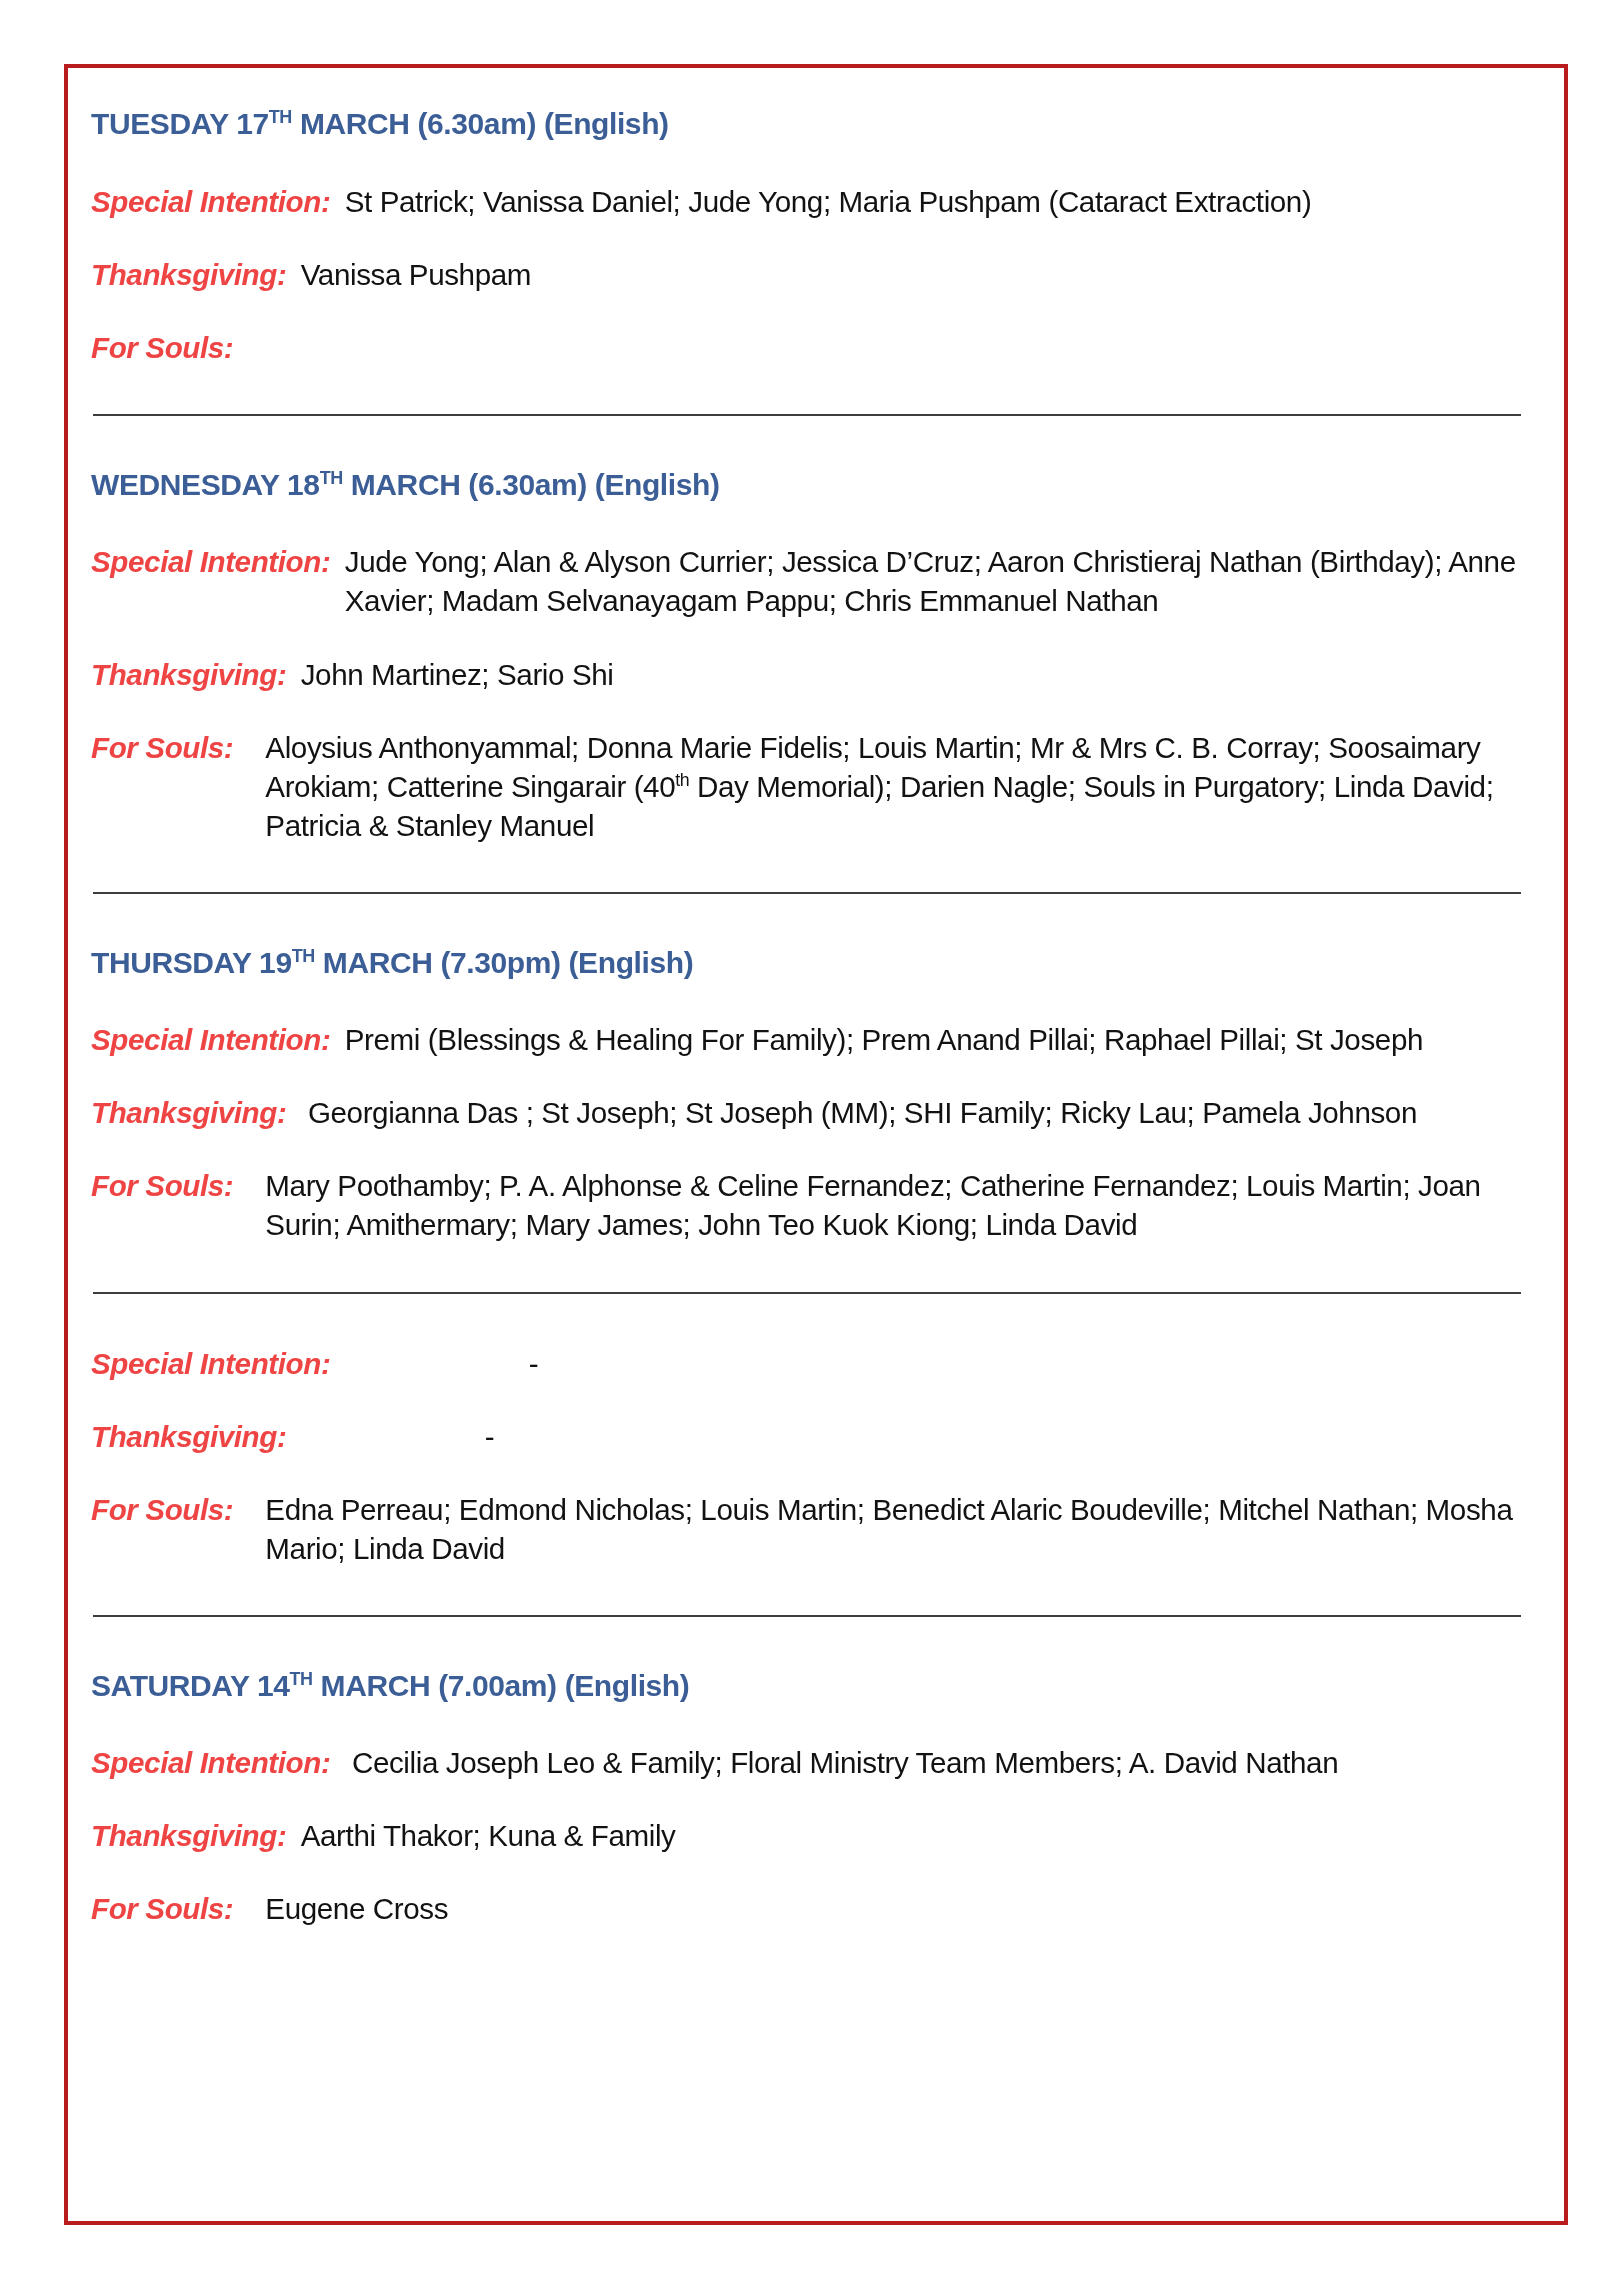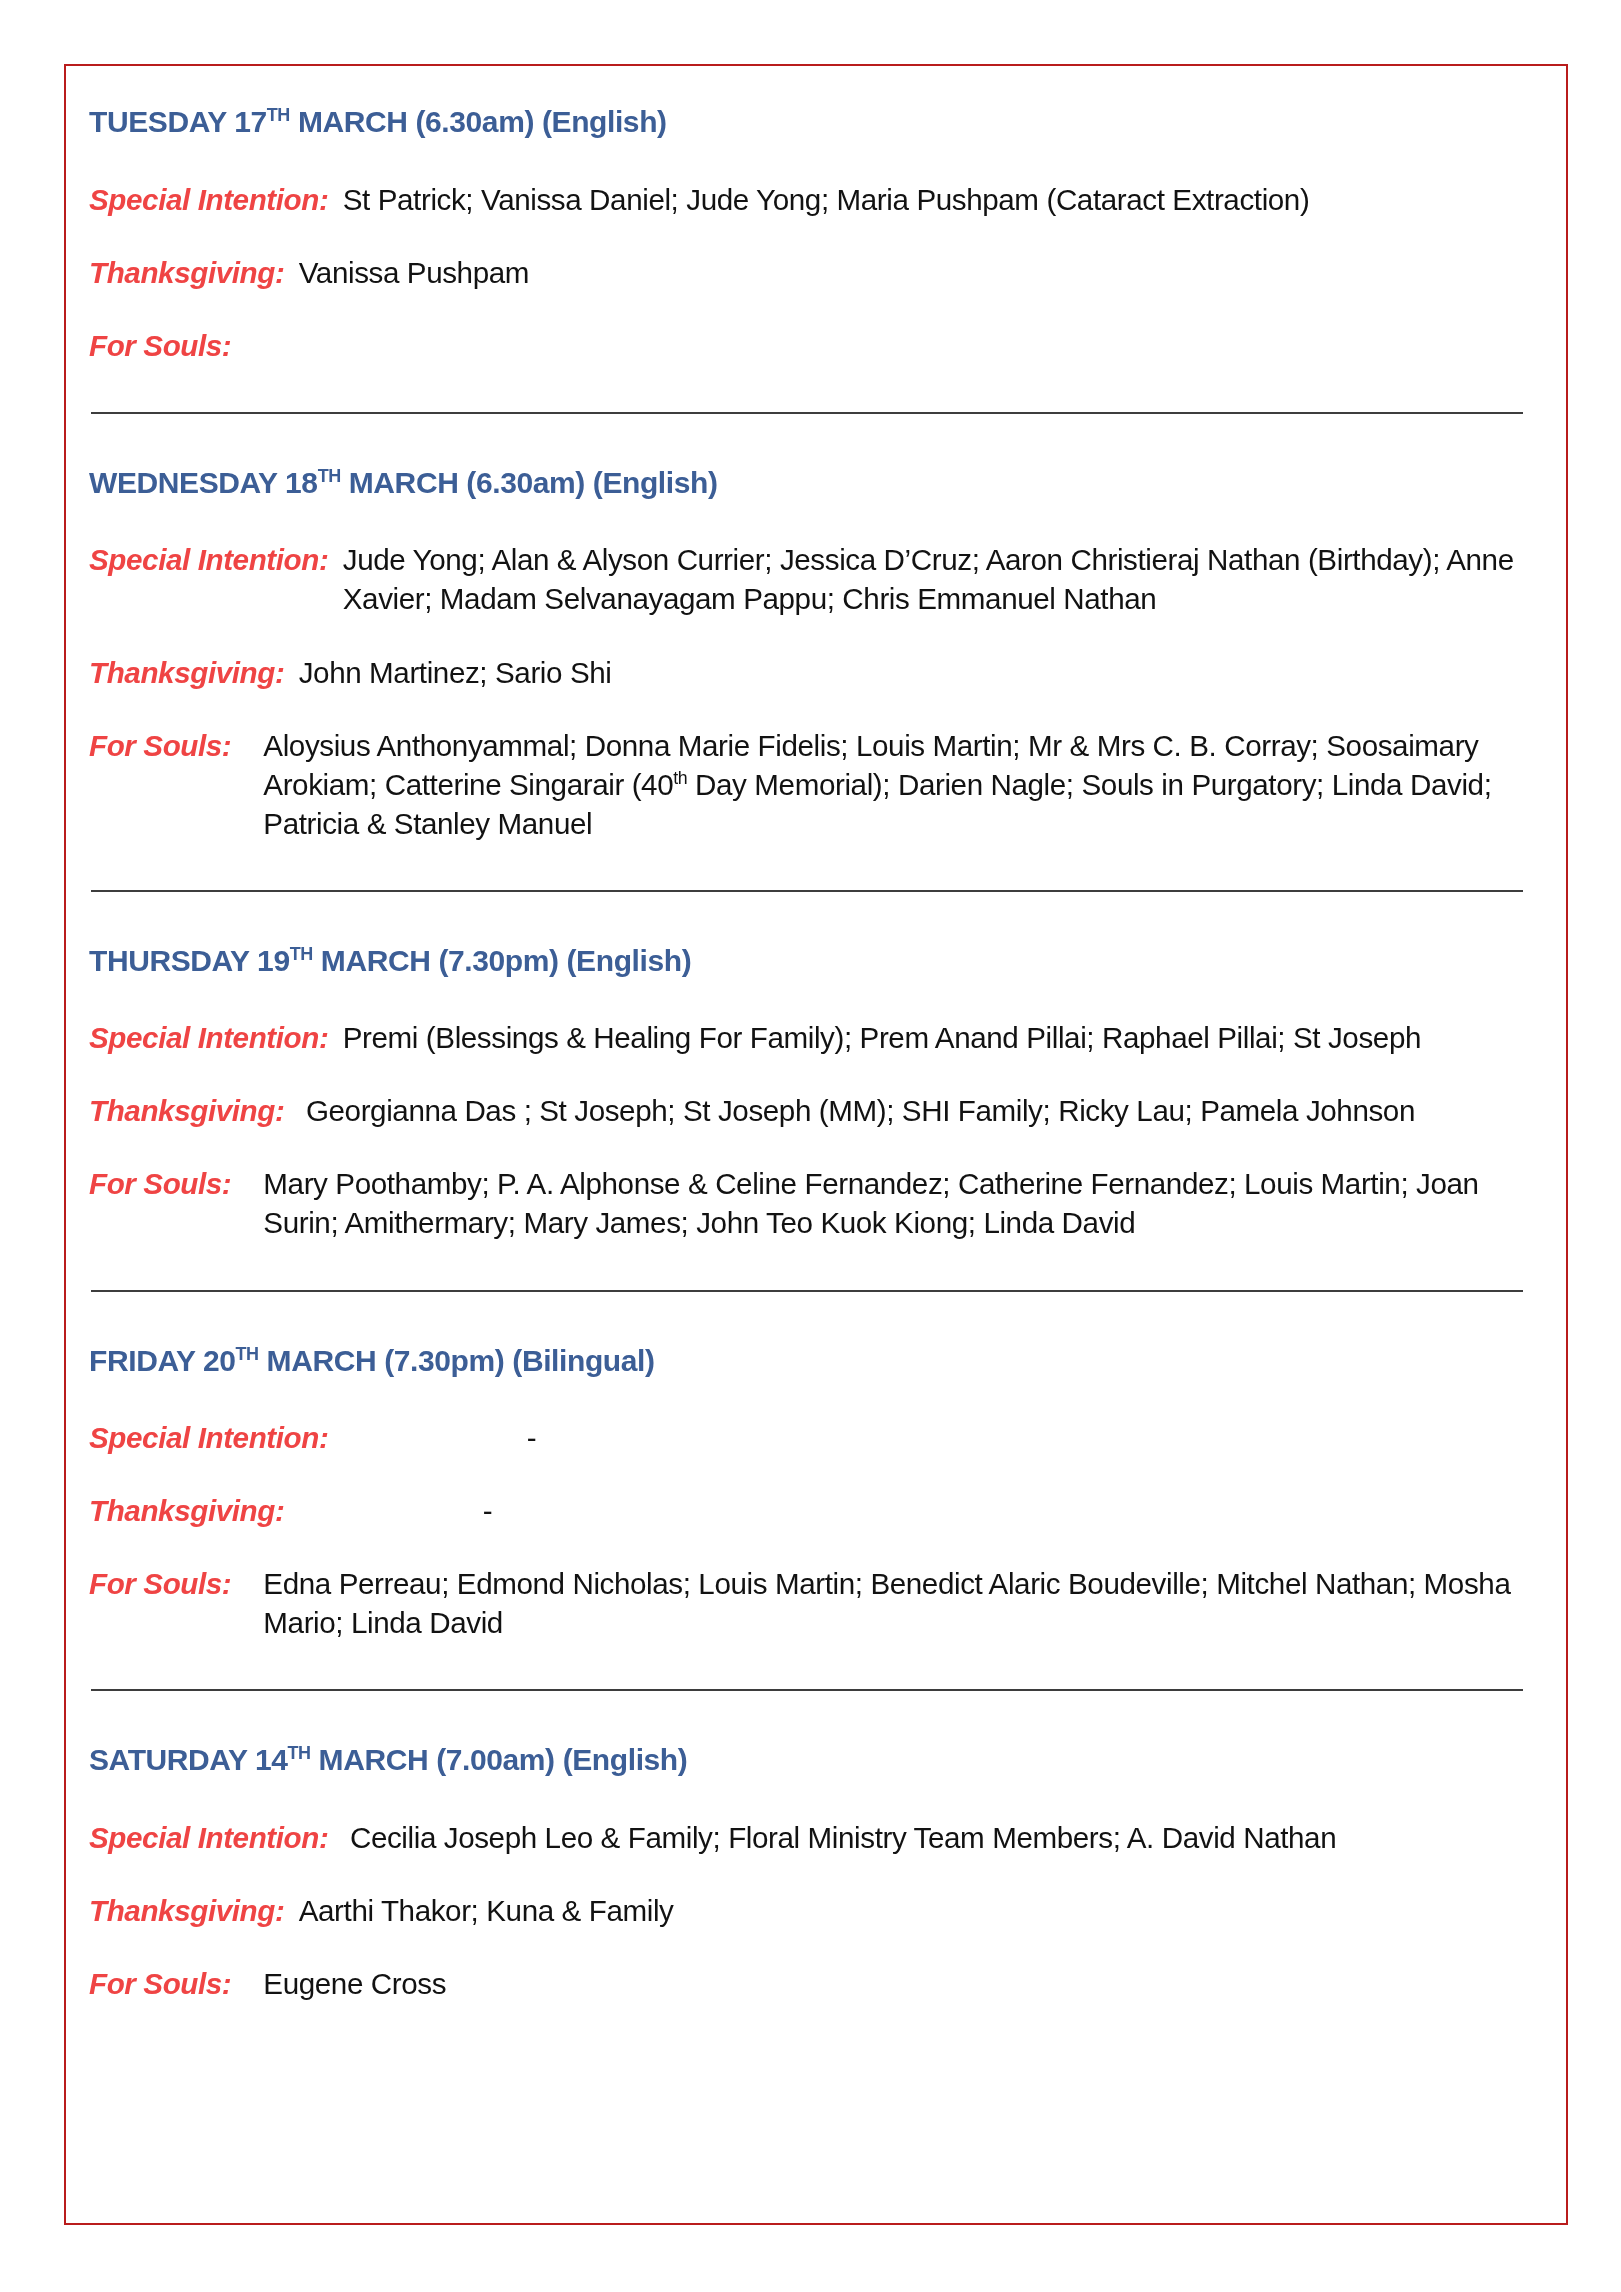--- a/index.html
+++ b/index.html
@@ -13,21 +13,21 @@
     position: relative;
     font-family: "Liberation Sans", sans-serif;
   }
   .doc-box {
     position: absolute;
     left: 64px;
     top: 64px;
     width: 1504px;
     height: 2161px;
     box-sizing: border-box;
-    border: 2px solid #b91c1c;
+    border: 4px solid #b91c1c;
     background: #ffffff;
     padding: 30px 41px 31px 23px;
     overflow: hidden;
   }
   .section { margin: 0; }
   .section-title {
     color: #3c5e96;
     font-weight: bold;
     font-size: 30px;
     line-height: 1.25;
@@ -118,21 +118,20 @@
       <span class="value">Georgianna Das ; St Joseph; St Joseph (MM); SHI Family; Ricky Lau; Pamela Johnson</span>
     </div>
     <div class="row souls">
       <span class="label">For Souls:</span>
       <span class="value">Mary Poothamby; P. A. Alphonse &amp; Celine Fernandez; Catherine Fernandez; Louis Martin; Joan Surin; Amithermary; Mary James; John Teo Kuok Kiong; Linda David</span>
     </div>
   </div>
   <hr class="divider">
 
   <div class="section">
-    <h2 class="section-title">FRIDAY 20<sup>TH</sup> MARCH (7.30pm) (Bilingual)</h2>
     <div class="row dash">
       <span class="label">Special Intention:</span>
       <span class="value">-</span>
     </div>
     <div class="row dash">
       <span class="label">Thanksgiving:</span>
       <span class="value">-</span>
     </div>
     <div class="row souls">
       <span class="label">For Souls:</span>

